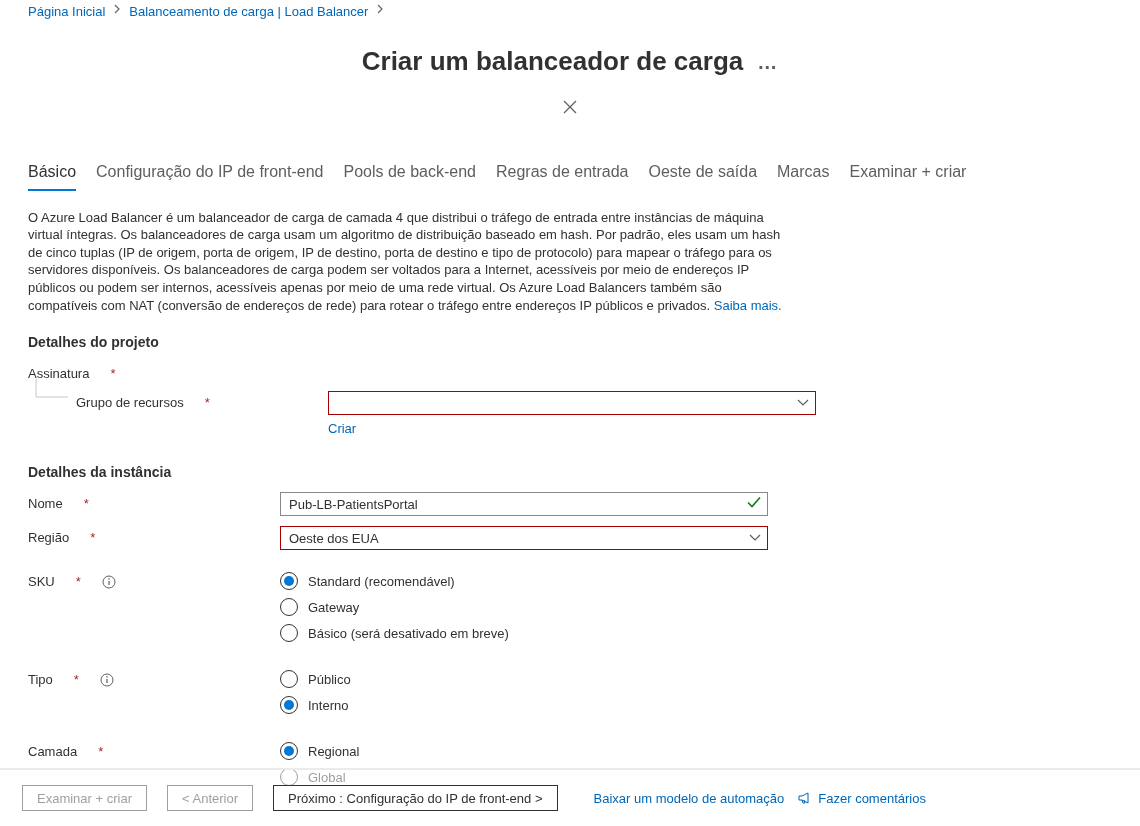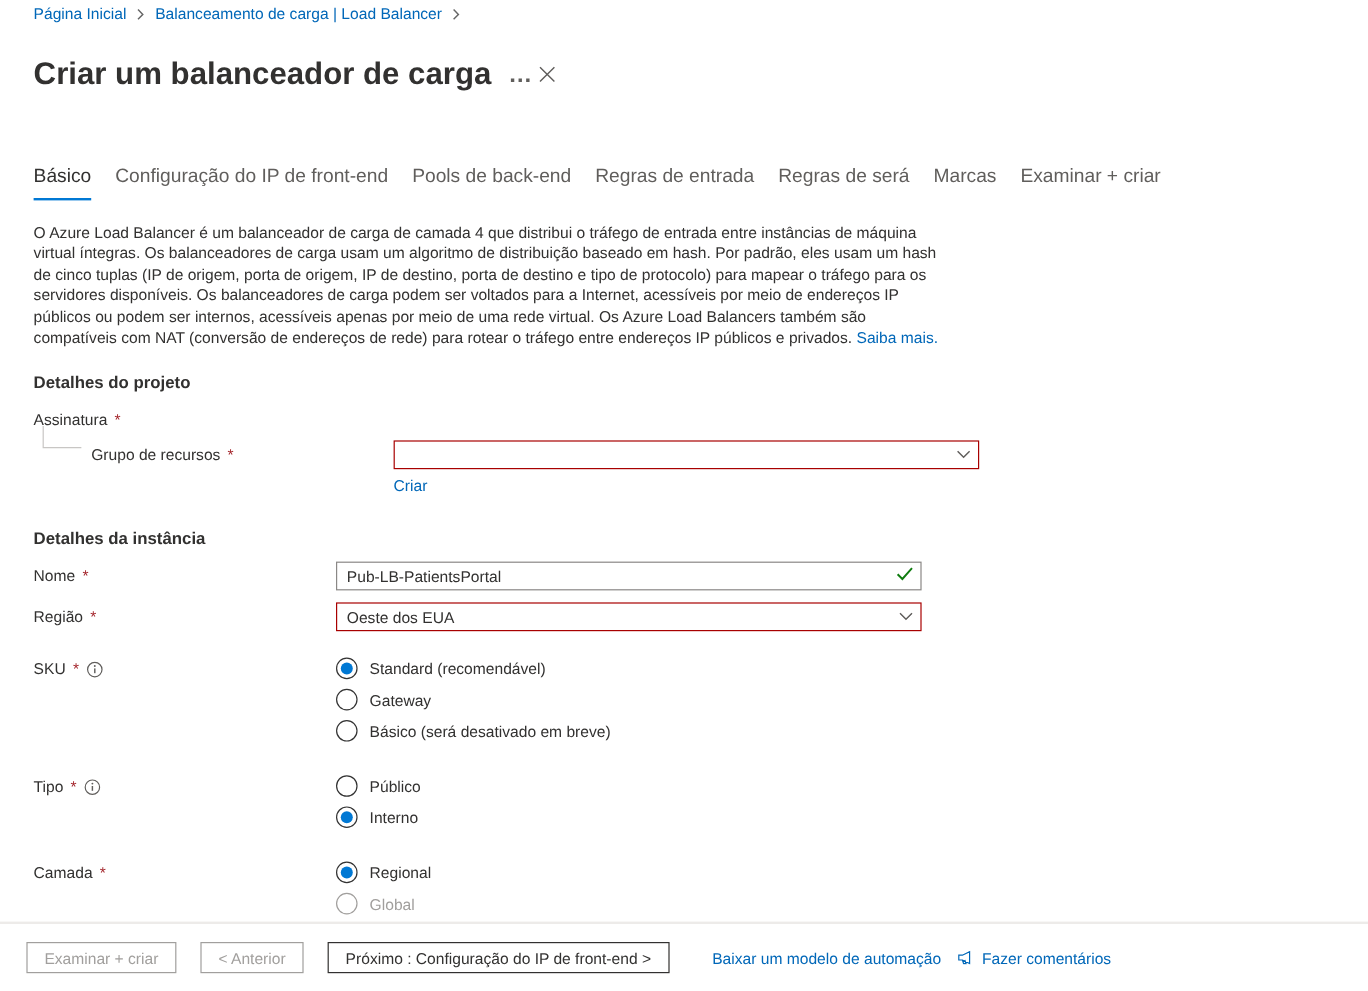--- a/index.html
+++ b/index.html
@@ -23,36 +23,38 @@
     height: 826px;
     position: relative;
     background: #fff;
     overflow: hidden;
   }
   .content { padding: 0 28px; }
 
   
   .breadcrumb {
     display: flex;
-    align-items: center;
+    align-items: flex-start;
     gap: 8px;
     padding-top: 4px;
     font-size: 13px;
     color: var(--accent);
   }
   .breadcrumb .crumb { cursor: pointer; }
   .breadcrumb .sep { color: #666; }
   .bc-chevron { display:inline-block; }
   .bc-chevron svg { display:block; }
 
   
   .title-row {
     display: flex;
     align-items: center;
+    justify-content: space-between;
     margin-top: 10px;
+    flex-direction: column;
   }
   .title {
     font-size: 26px;
     font-weight: 600;
     color: var(--text);
     display:flex;
     align-items:center;
     gap:14px;
   }
   .title .more {
@@ -109,21 +111,21 @@
   .form { margin-top: 12px; }
   .row {
     display:flex;
     align-items:flex-start;
     margin-bottom: 10px;
   }
   .row .label-col {
     width: 252px;
     display:flex;
     align-items:center;
-    gap:6px;
+    gap:21px;
     padding-top: 4px;
     font-size: 13px;
     color: var(--text);
   }
   .row .label-col.indent {
     padding-left: 48px;
     position:relative;
   }
   .indent-tree {
     position:absolute;
@@ -273,21 +275,21 @@
           <path d="M1 1 L13 13 M13 1 L1 13" stroke="#605E5C" stroke-width="1.2" fill="none"></path>
         </svg>
     </div>
   </div>
 
   <div class="tabs">
     <div class="tab active">Básico</div>
     <div class="tab">Configuração do IP de front-end</div>
     <div class="tab">Pools de back-end</div>
     <div class="tab">Regras de entrada</div>
-    <div class="tab">Regras de será</div>
+    <div class="tab">Oeste de saída</div>
     <div class="tab">Marcas</div>
     <div class="tab">Examinar + criar</div>
   </div>
 
   <p class="desc">
     <span>O Azure Load Balancer é um balanceador de carga de camada 4 que distribui o tráfego de entrada entre instâncias de máquina virtual íntegras. Os balanceadores de carga usam um algoritmo de distribuição baseado em hash. Por padrão, eles usam um hash de cinco tuplas (IP de origem, porta de origem, IP de destino, porta de destino e tipo de protocolo) para mapear o tráfego para os servidores disponíveis. Os balanceadores de carga podem ser voltados para a Internet, acessíveis por meio de endereços IP públicos ou podem ser internos, acessíveis apenas por meio de uma rede virtual. Os Azure Load Balancers também são compatíveis com NAT (conversão de endereços de rede) para rotear o tráfego entre endereços IP públicos e privados. </span><a>Saiba mais.</a>
   </p>
 
   <div class="section-h">Detalhes do projeto</div>
 

